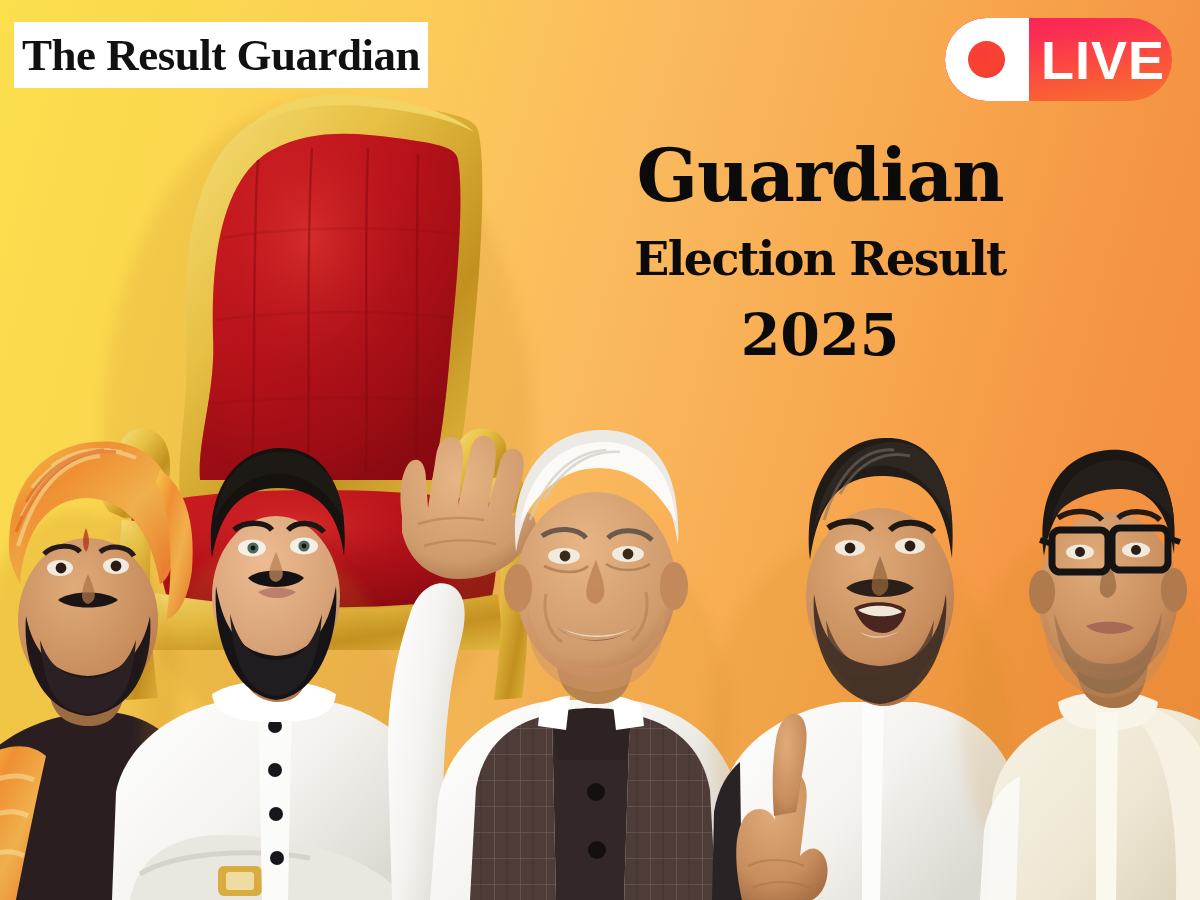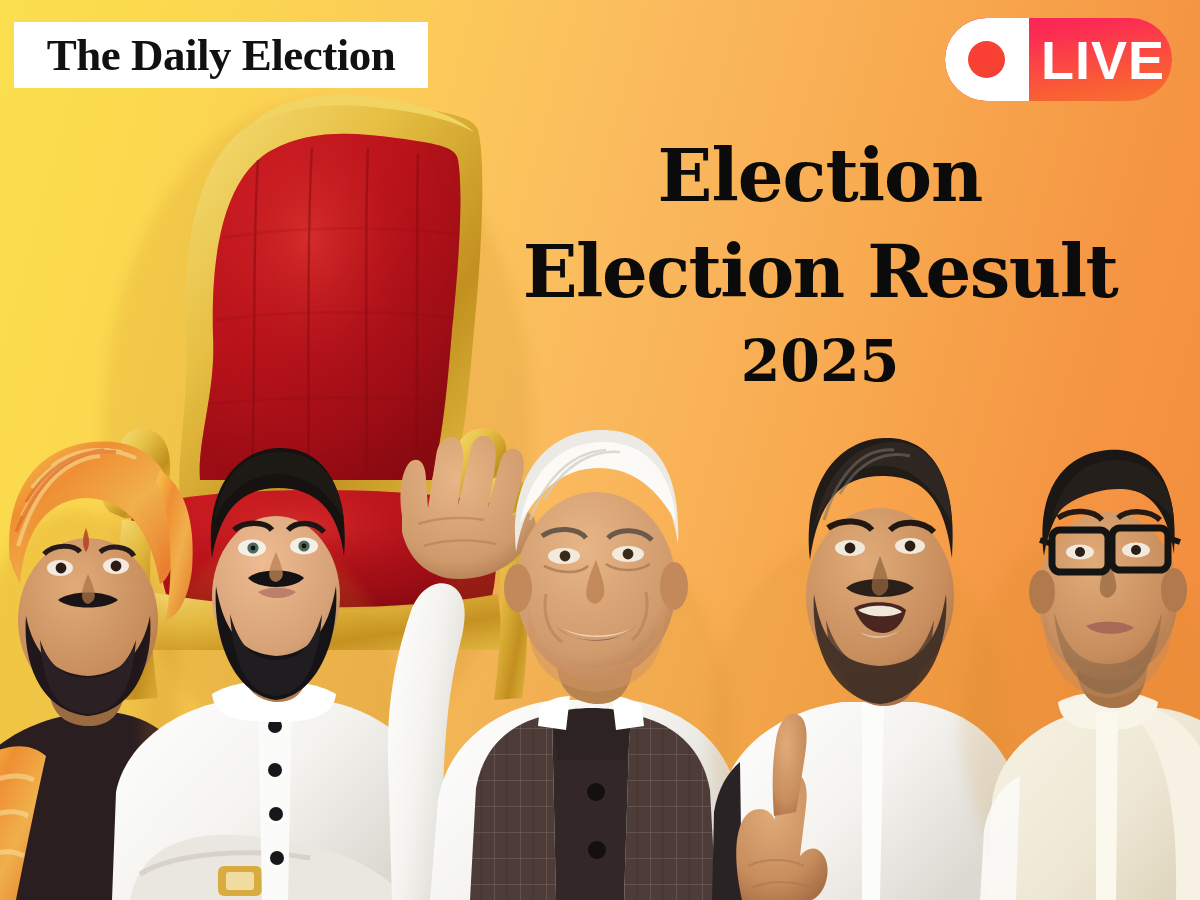--- a/index.html
+++ b/index.html
@@ -23,21 +23,21 @@
     background:radial-gradient(circle at 40% 35%,#fb3a3a 0%,#f6442f 55%,#ee2b4e 100%);}
   #live-text{position:absolute;left:96px;top:0;height:83px;display:flex;align-items:center;
     font-family:"Liberation Sans",sans-serif;font-weight:700;font-size:54px;color:#ffffff;
     letter-spacing:1px;line-height:1;}
 
   
   #headline{position:absolute;left:460px;top:140px;width:720px;text-align:center;
     font-family:"DejaVu Serif",serif;font-weight:700;color:#0b0b0b;line-height:1.0;}
   #headline .hl-line{display:block;white-space:nowrap;}
   #hl1{font-size:72px;letter-spacing:-1px;margin-bottom:24px;}
-  #hl2{font-size:72px;letter-spacing:-1.5px;margin-bottom:24px;}
+  #hl2{font-size:46px;letter-spacing:-1.5px;margin-bottom:24px;}
   #hl3{font-size:57px;letter-spacing:0px;}
 
   
   #art{position:absolute;left:0;top:0;width:1200px;height:900px;}
 </style>
 </head>
 <body>
 
 <div id="stage">
 
@@ -480,27 +480,27 @@
                C1166 500 1142 486 1108 488 C1072 488 1052 508 1044 556 Z" fill="#1b1714"></path>
       <path d="M1052 520 C1062 478 1086 460 1116 460 C1150 460 1172 482 1174 520
                C1150 486 1120 486 1096 492 C1074 498 1062 506 1052 520 Z" fill="#241f1a"></path>
 
       <ellipse cx="1042" cy="592" rx="13" ry="22" fill="#b07a4d"></ellipse>
       <ellipse cx="1174" cy="590" rx="13" ry="22" fill="#b07a4d"></ellipse>
     </g>
   </svg>
 
   <div id="headline">
-    <span class="hl-line" id="hl1">Election</span>
+    <span class="hl-line" id="hl1">Guardian</span>
     <span class="hl-line" id="hl2">Election Result</span>
     <span class="hl-line" id="hl3">2025</span>
   </div>
 
   <div id="logo-box">
-    <span id="logo-text">The Daily Election</span>
+    <span id="logo-text">The Result Guardian</span>
   </div>
 
   <div id="live-badge">
     <div id="live-white">
       <div id="live-dot"></div>
     </div>
     <div id="live-text">LIVE</div>
   </div>
 
 </div>

